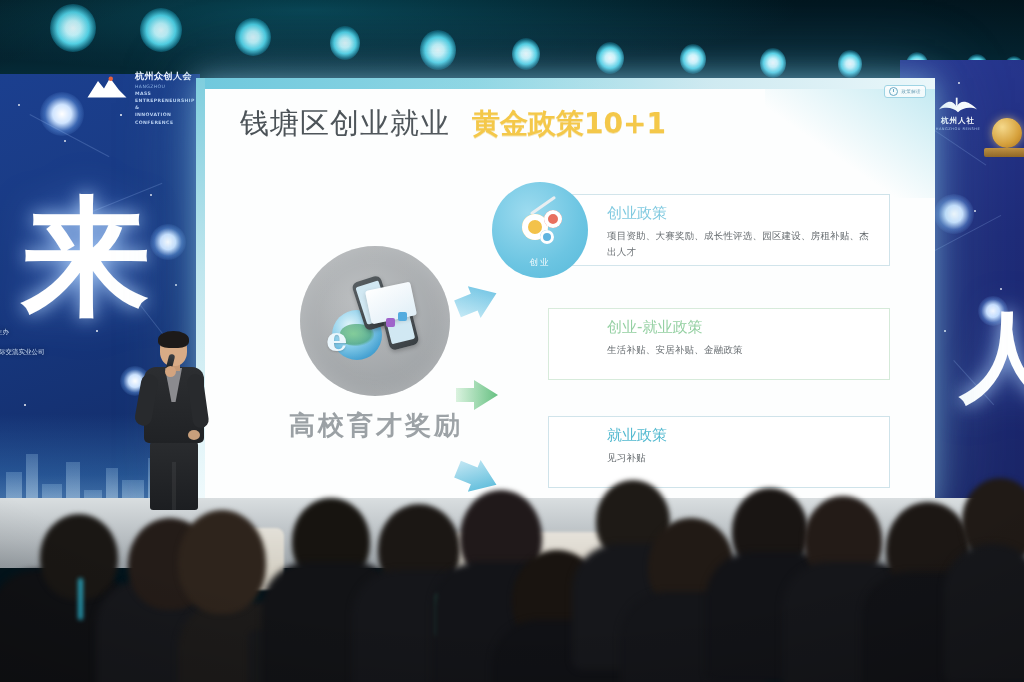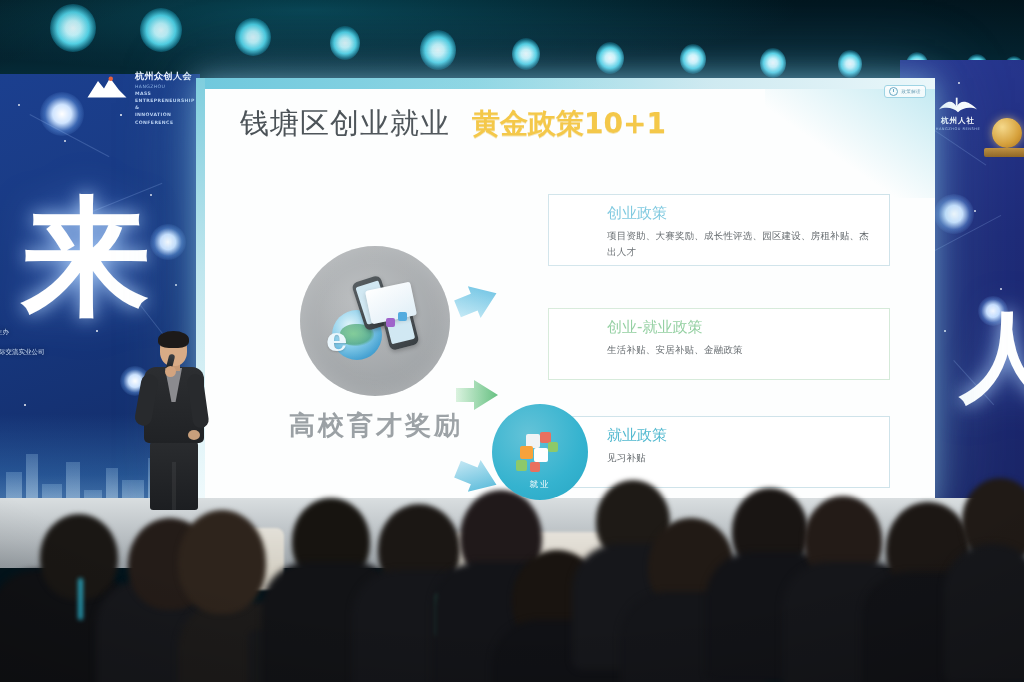--- a/index.html
+++ b/index.html
@@ -404,45 +404,42 @@
             </defs>
           <path d="M2 26 L20 26 L20 34 L44 17 L20 0 L20 8 L2 8 Z" fill="url(#ga3)" transform="rotate(22 23 17)"></path>
         </svg>
       </div>
 
       <div class="row r1" style="top:104px;">
         <div class="panel">
           <div class="ptitle">创业政策</div>
           <div class="ptext">项目资助、大赛奖励、成长性评选、园区建设、房租补贴、杰出人才</div>
         </div>
+        <div class="disc">
+          <div class="ico" style="width:52px;height:46px;">
+            <span class="rod"></span>
+            <span class="gear g1"></span>
+            <span class="gear g2"></span>
+            <span class="gear g3"></span>
+          </div>
+          <span class="dlabel">创业</span>
+        </div>
       </div>
 
       <div class="row r2" style="top:218px;">
         <div class="panel">
           <div class="ptitle">创业-就业政策</div>
           <div class="ptext">生活补贴、安居补贴、金融政策</div>
         </div>
       </div>
 
       <div class="row r3" style="top:326px;">
         <div class="panel">
           <div class="ptitle">就业政策</div>
           <div class="ptext">见习补贴</div>
-        </div>
-        <div class="disc">
-          <div class="ico" style="width:52px;height:46px;">
-            <span class="cube" style="left:12px;top:4px;width:14px;height:14px;background:#f0f3f5;"></span>
-            <span class="cube" style="left:26px;top:2px;width:11px;height:11px;background:#e9705f;"></span>
-            <span class="cube" style="left:34px;top:12px;width:10px;height:10px;background:#8dc96a;"></span>
-            <span class="cube" style="left:6px;top:16px;width:13px;height:13px;background:#f7a23b;"></span>
-            <span class="cube" style="left:20px;top:18px;width:14px;height:14px;background:#ffffff;"></span>
-            <span class="cube" style="left:2px;top:30px;width:11px;height:11px;background:#8dc96a;"></span>
-            <span class="cube" style="left:16px;top:32px;width:10px;height:10px;background:#e9705f;"></span>
-          </div>
-          <span class="dlabel">就业</span>
         </div>
       </div>
     </div>
   </div>
   <div class="haze"></div>
 
   <div class="stagefloor"></div>
   <div class="sofa"></div>
   <div class="sofa2"></div>
 

